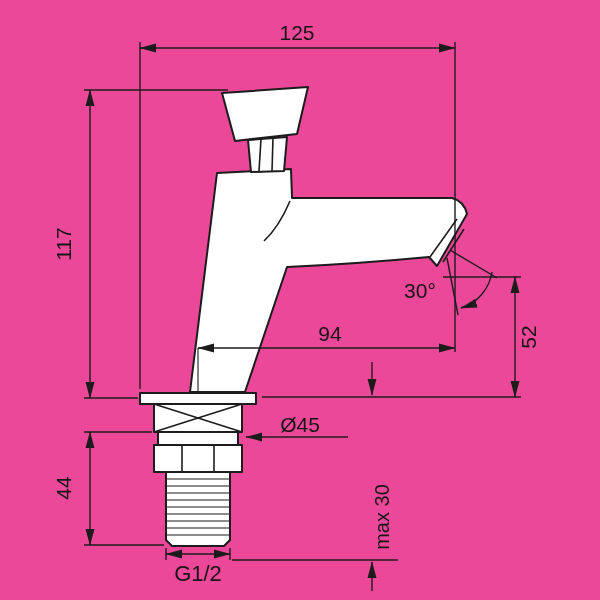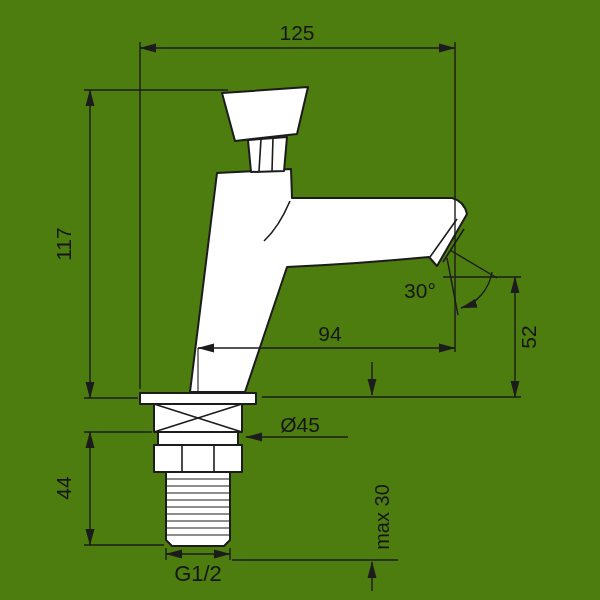--- a/index.html
+++ b/index.html
@@ -1,16 +1,16 @@
 <!DOCTYPE html>
 <html><head>
 <meta charset="utf-8">
 <style>
   html,body{margin:0;padding:0;background:#ffffff;}
-  .stage{width:600px;height:600px;background:#4d7c0f;position:relative;overflow:hidden;}
+  .stage{width:600px;height:600px;background:#ec4899;position:relative;overflow:hidden;}
   svg{display:block;}
   text{font-family:"Liberation Sans", sans-serif;fill:#161616;}
   .dim-text{font-size:21px;}
   .dim-text-sm{font-size:20px;}
   .dim-text-lg{font-size:22px;}
 </style>
 </head>
 <body>
 
 <div class="stage">

